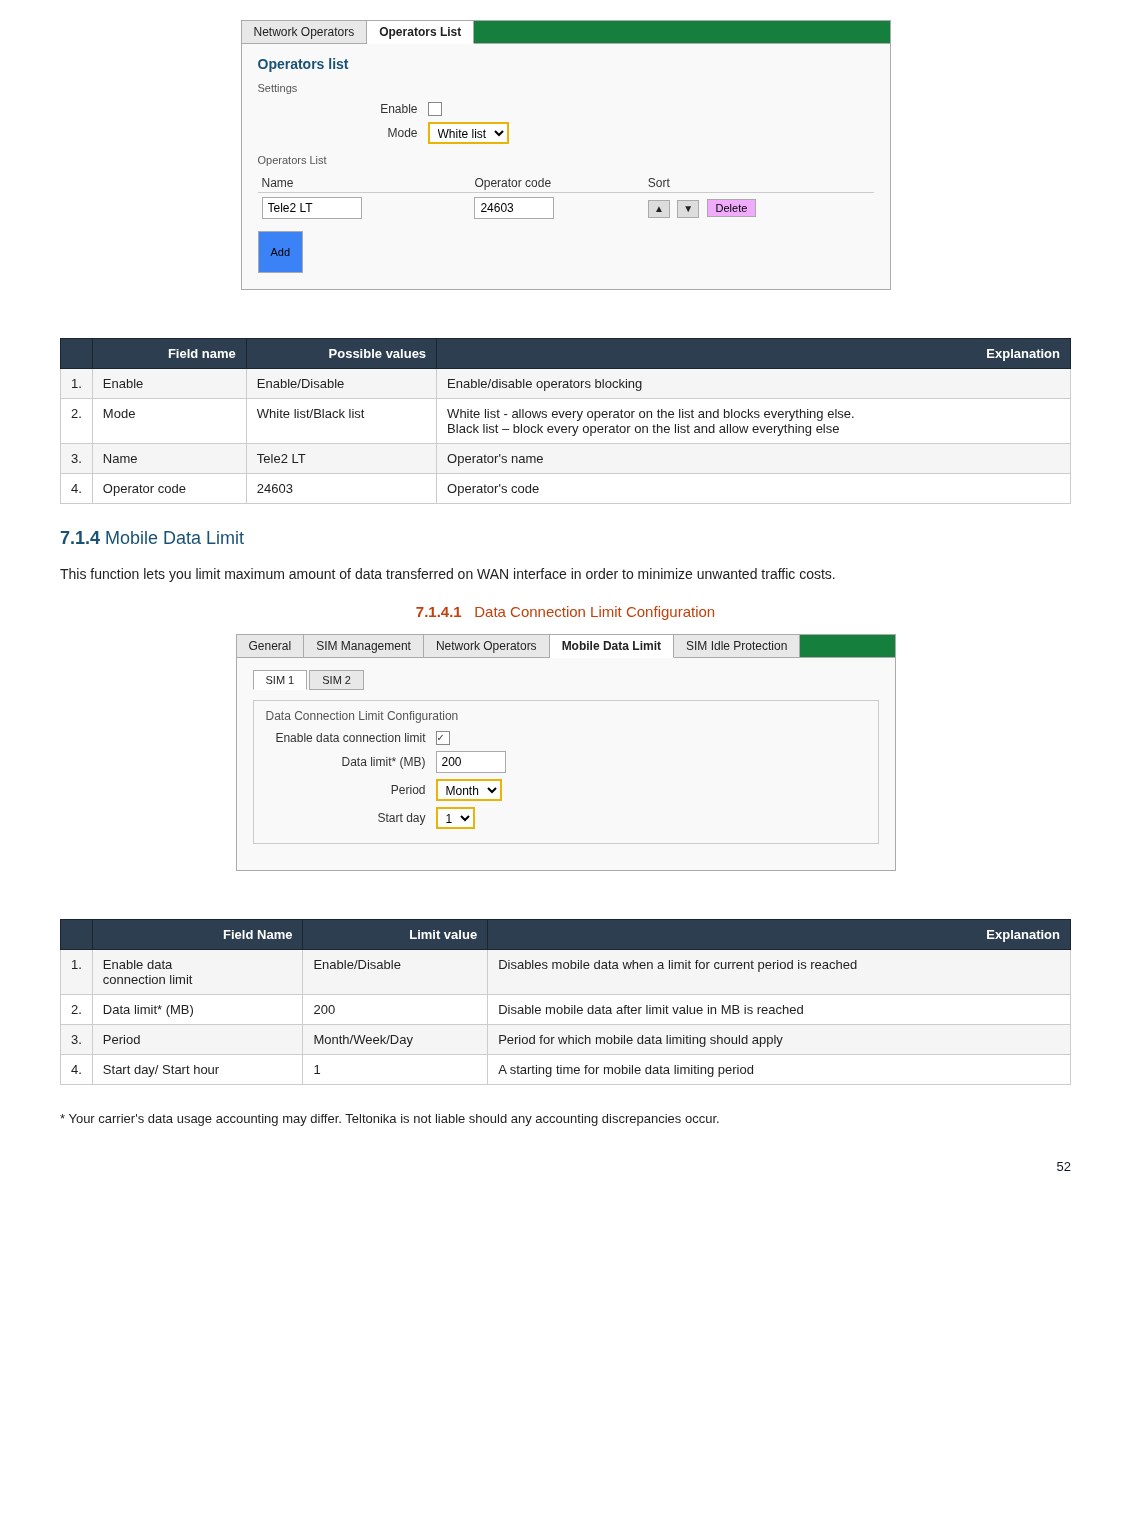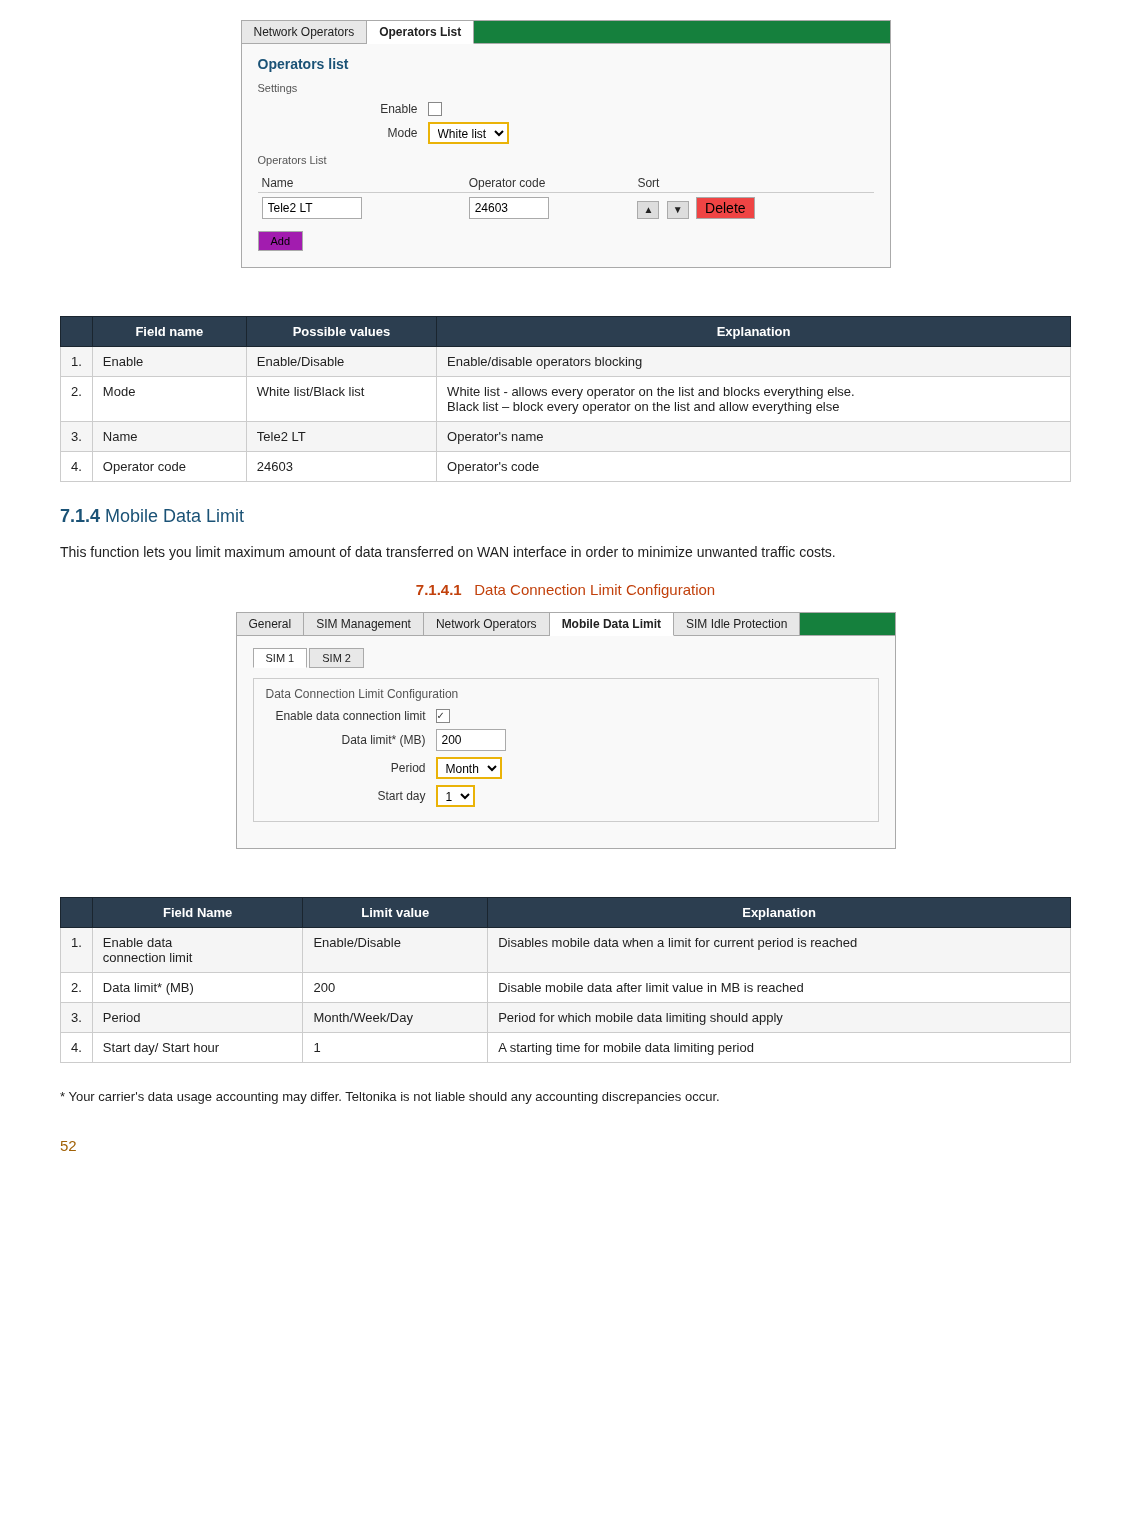--- a/index.html
+++ b/index.html
@@ -128,44 +128,44 @@
       background: #ddd;
       border: 1px solid #aaa;
       font-size: 10px;
       text-align: center;
       line-height: 16px;
       cursor: pointer;
       margin-right: 4px;
     }
     .delete-btn {
       border: 1px solid #aaa;
-      background: #ef4444;
-      font-size: 14px;
+      background: #f0abfc;
+      font-size: 11px;
       padding: 2px 8px;
       cursor: pointer;
     }
     .add-btn {
       border: 1px solid #aaa;
-      background: #a21caf;
+      background: #3b82f6;
       font-size: 11px;
-      padding: 3px 12px;
+      padding: 14px 12px;
       cursor: pointer;
     }
 
     
     .info-table {
       width: 100%;
       border-collapse: collapse;
       margin-bottom: 24px;
     }
     .info-table th {
       background: #2c3e50;
       color: #fff;
       padding: 7px 10px;
-      text-align: center;
+      text-align: right;
       font-size: 13px;
       border: 1px solid #1a252f;
     }
     .info-table td {
       padding: 7px 10px;
       border: 1px solid #ccc;
       font-size: 13px;
       vertical-align: top;
     }
     .info-table tr:nth-child(odd) td {
@@ -218,24 +218,24 @@
 
     
     .footnote {
       font-size: 13px;
       margin-top: 20px;
       line-height: 1.5;
     }
 
     
     .page-num {
-      text-align: left;
-      font-size: 15px;
+      text-align: right;
+      font-size: 13px;
       margin-top: 30px;
-      color: #a16207;
+      color: #0f172a;
     }
 
     
     .sim-tabs {
       display: flex;
       margin-bottom: 10px;
     }
     .sim-tab {
       border: 1px solid #aaa;
       padding: 3px 12px;

